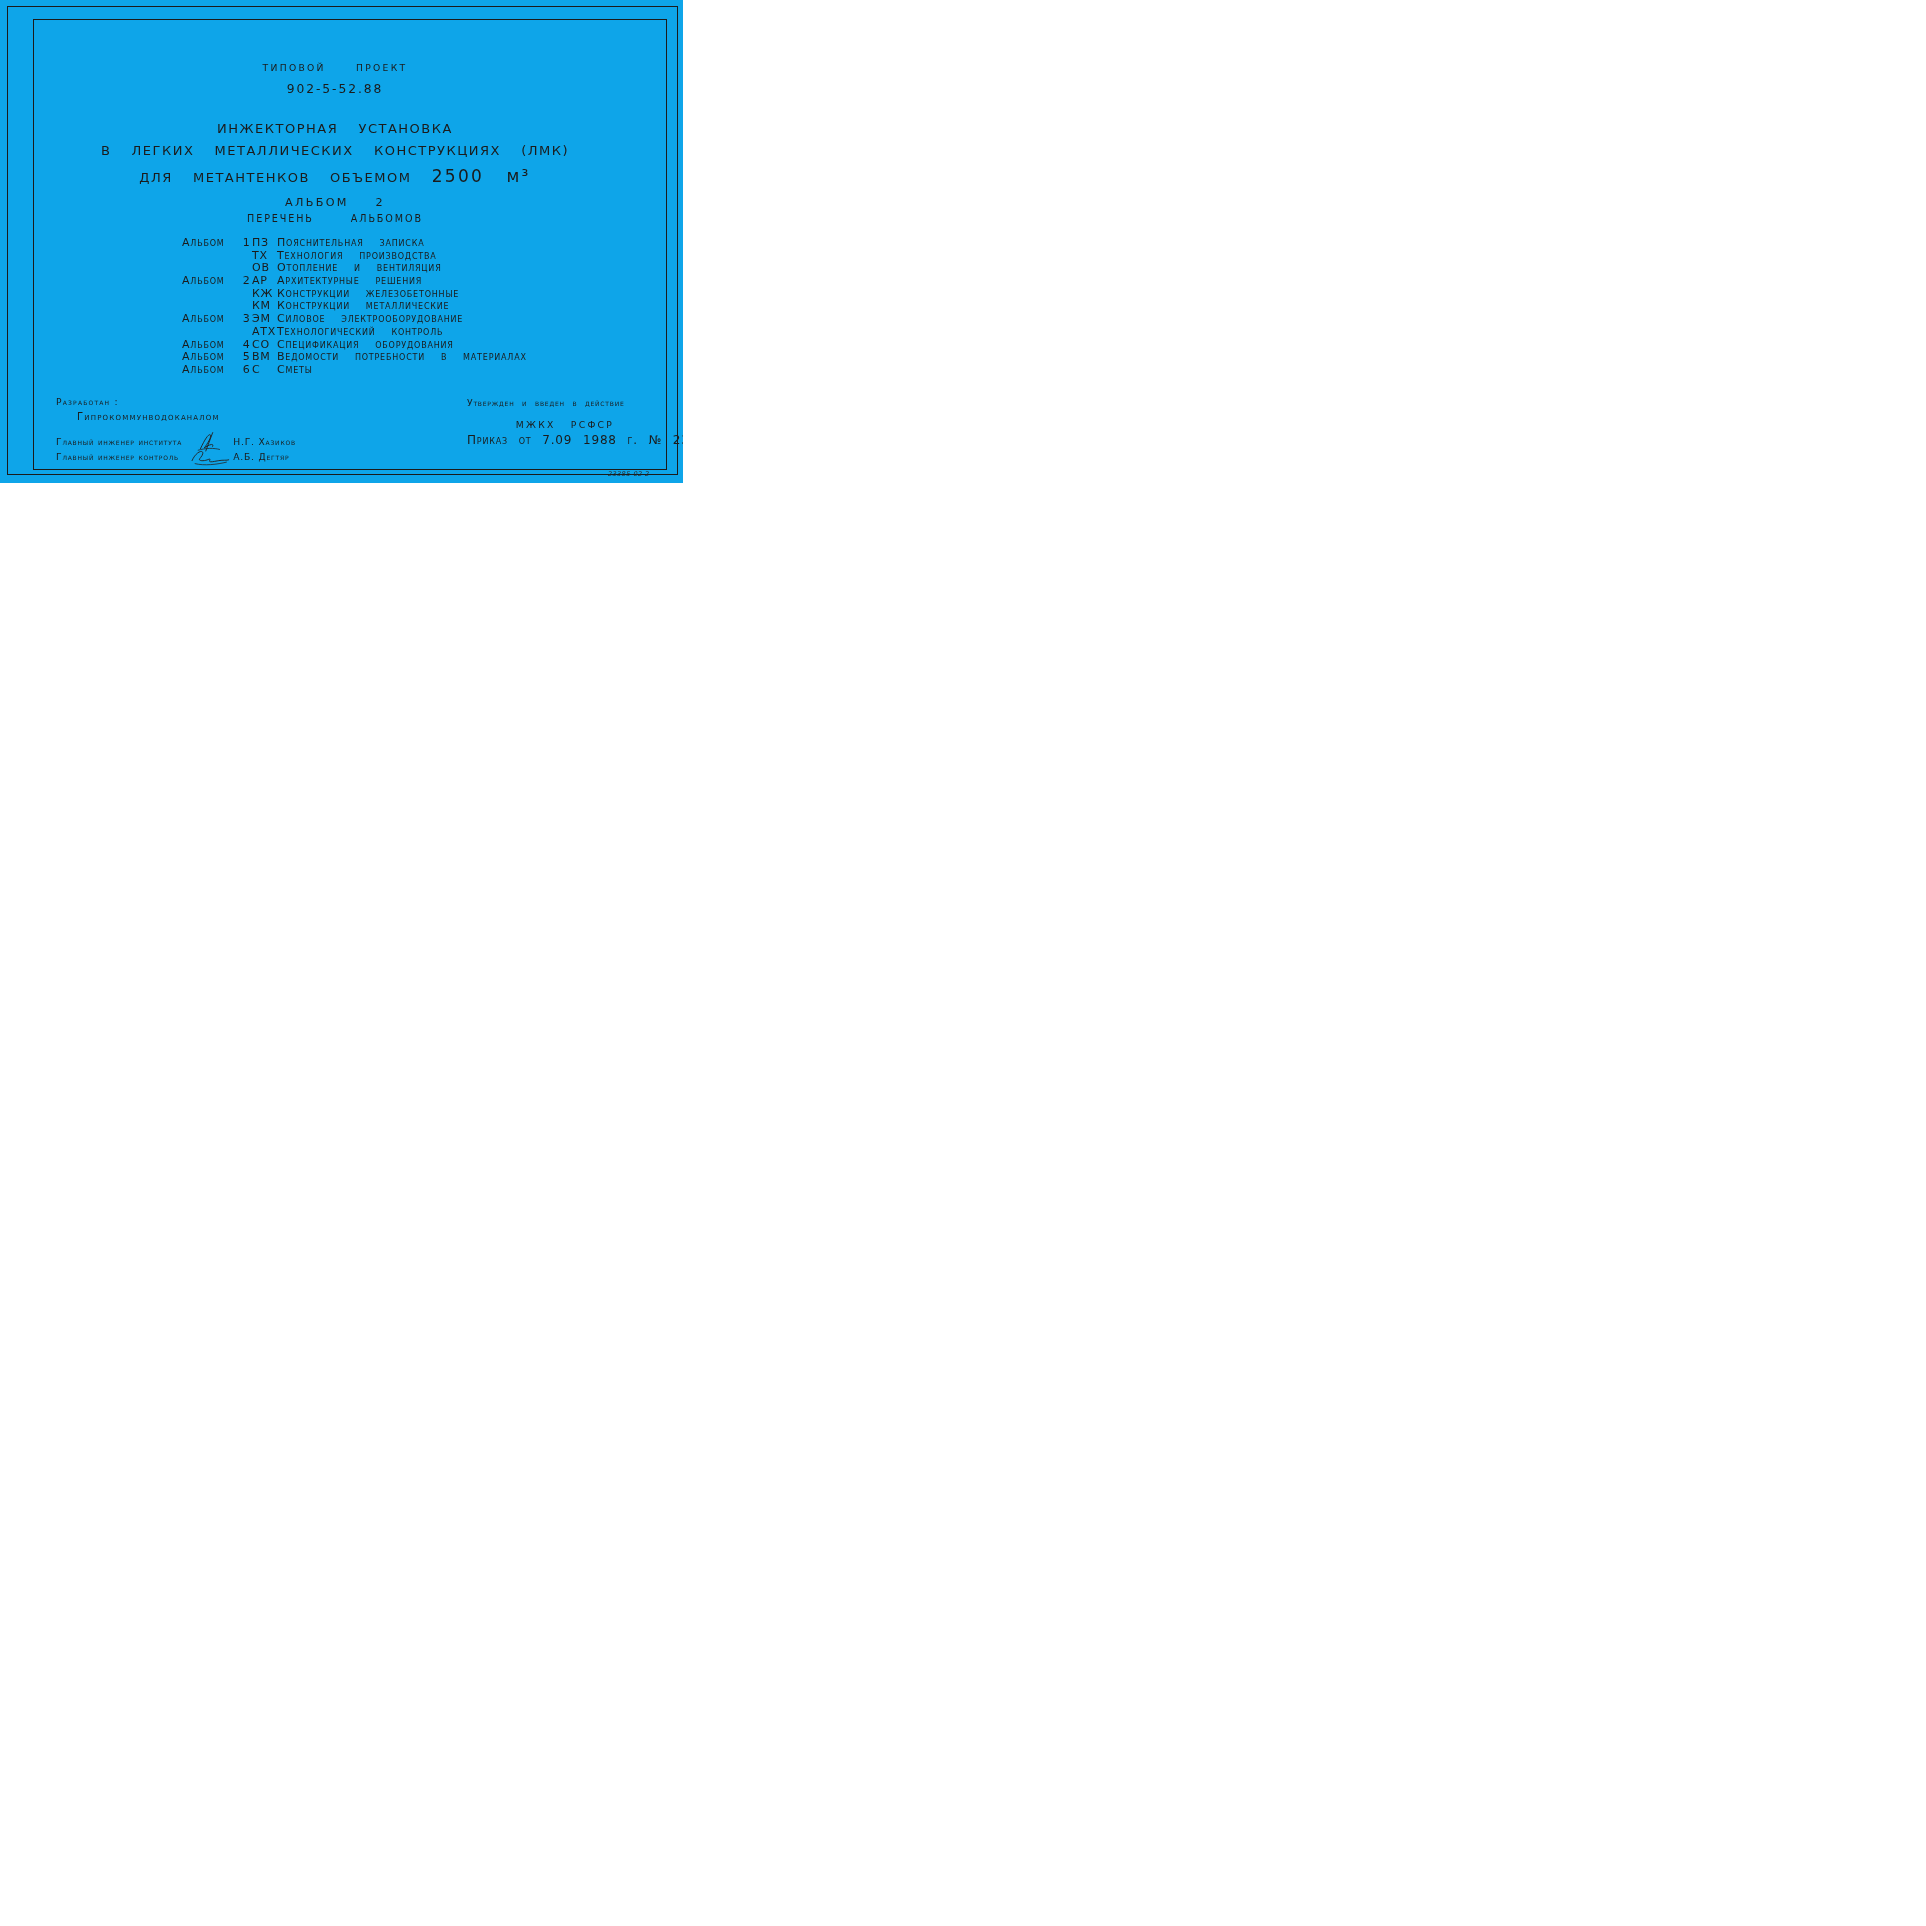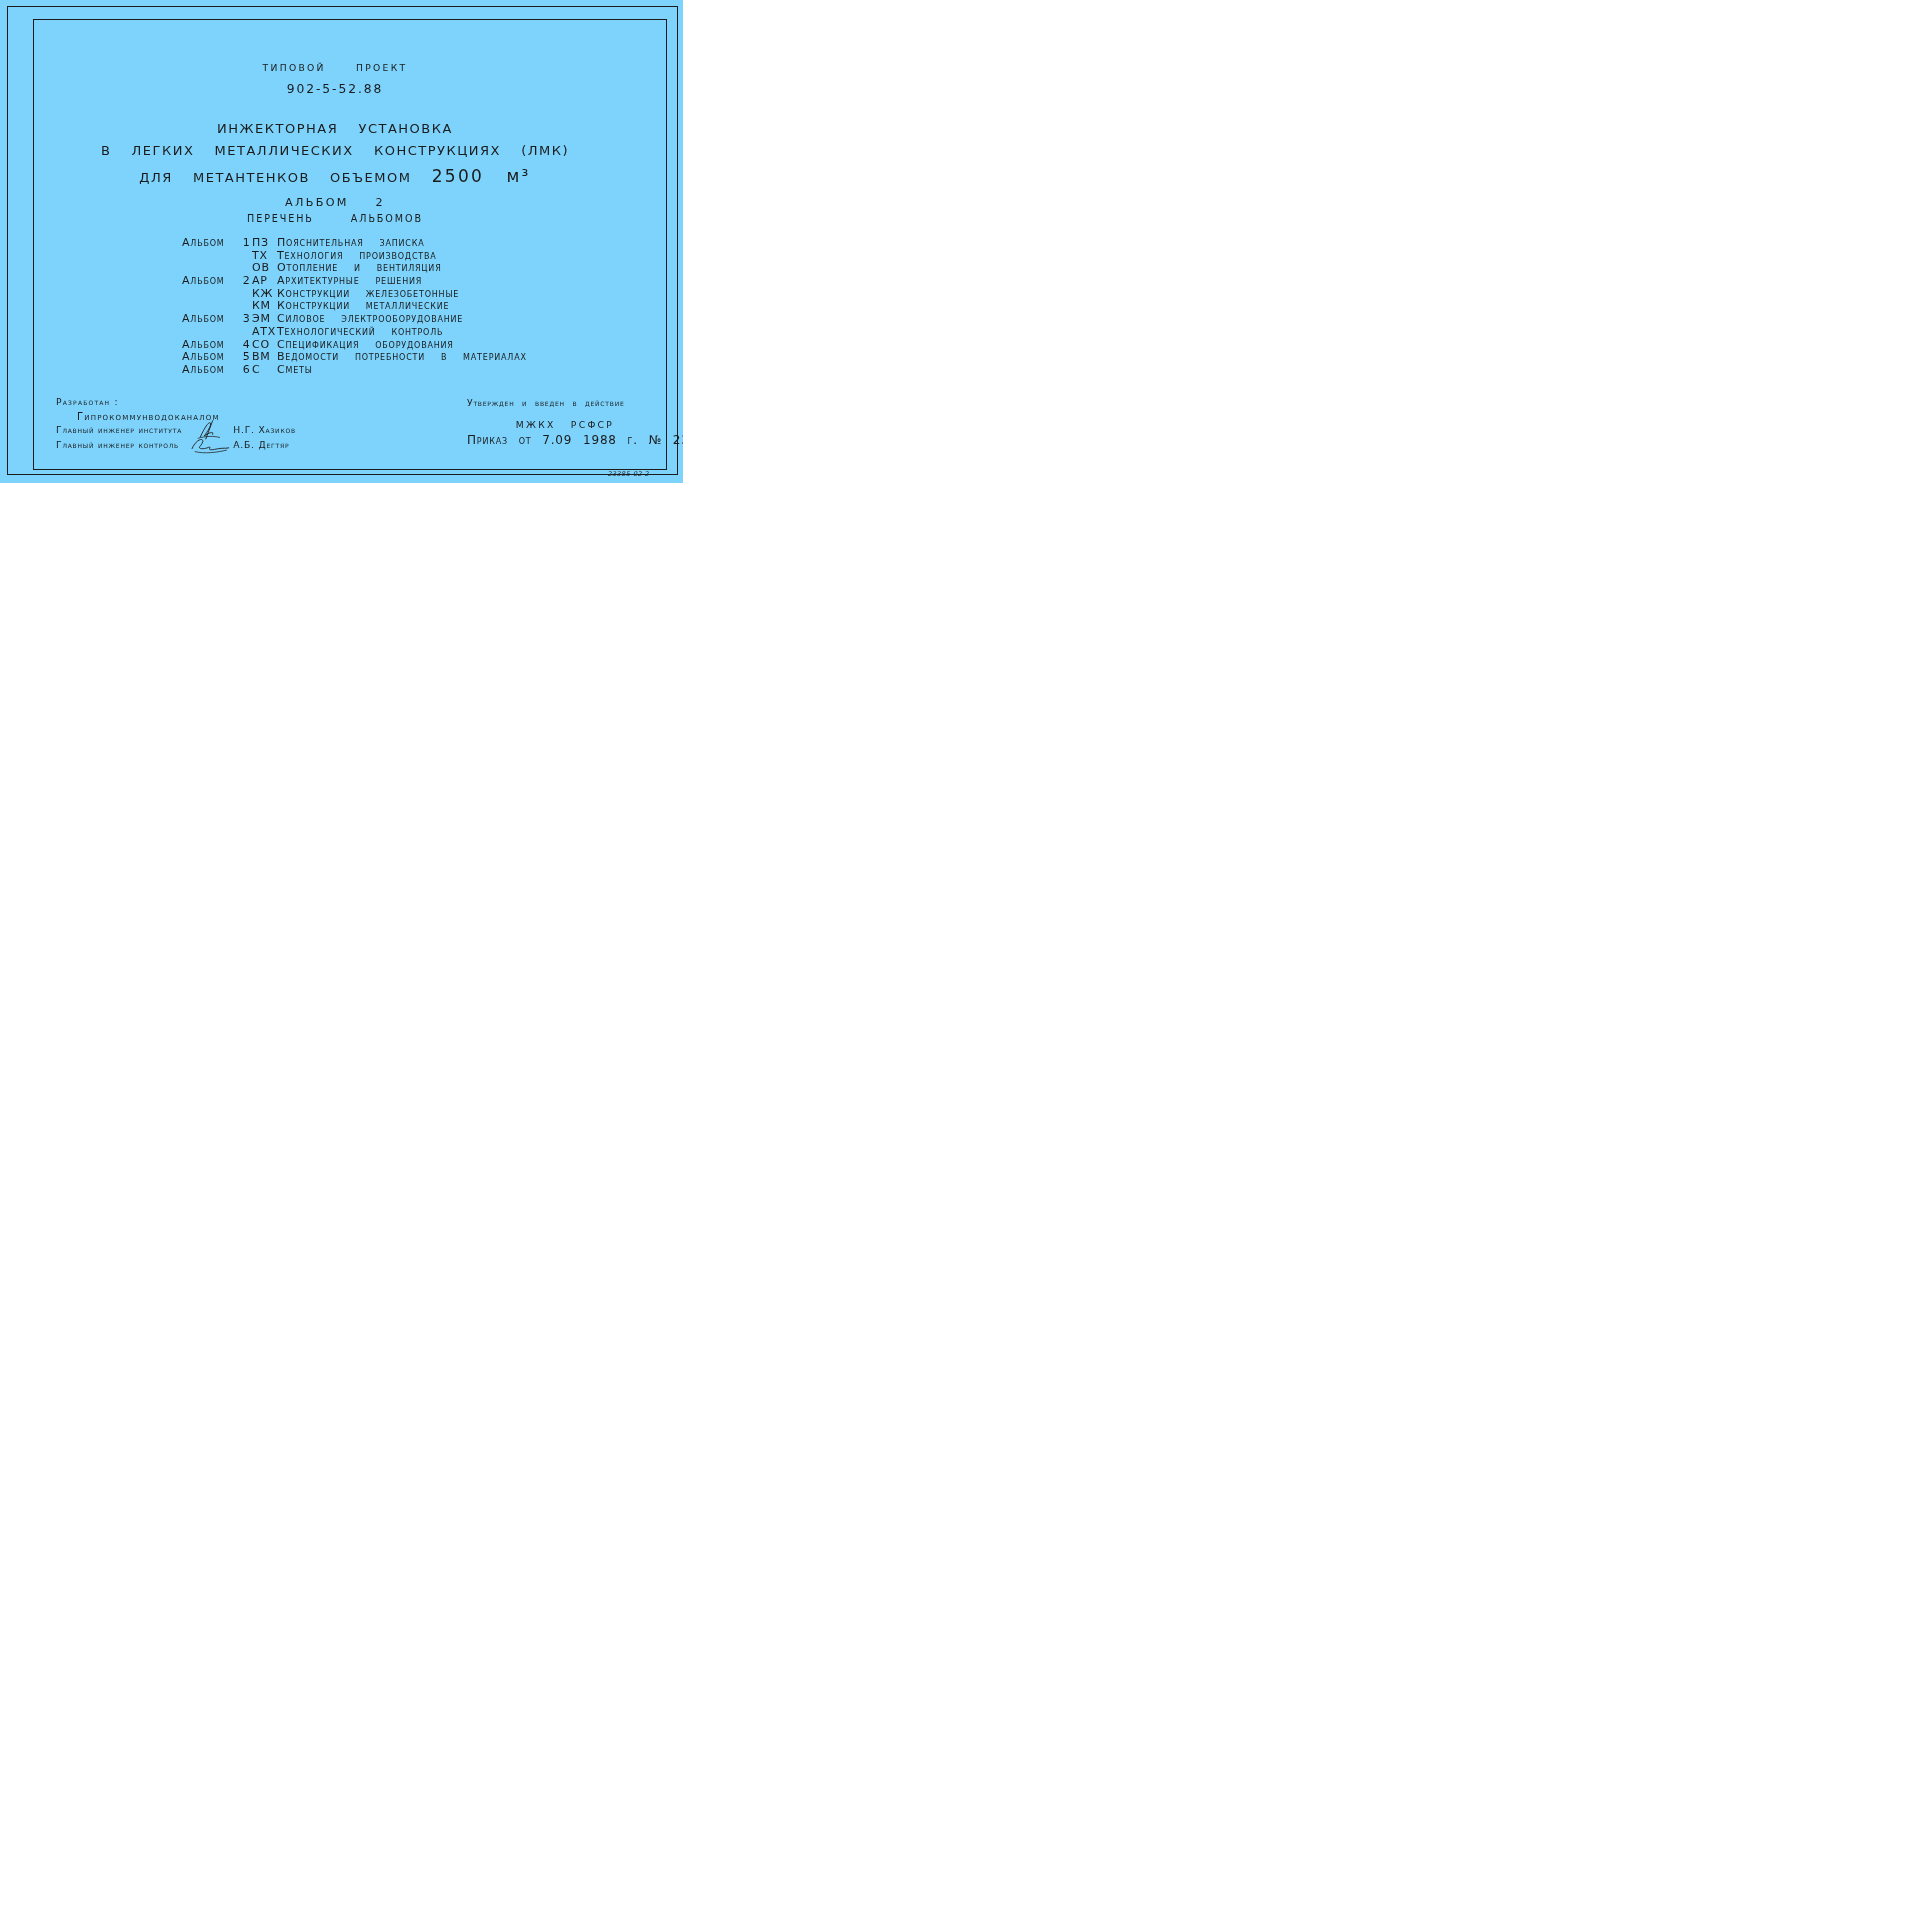--- a/index.html
+++ b/index.html
@@ -1,19 +1,19 @@
 <!DOCTYPE html>
 <html style="font-size:6.2px"><head>
 <meta charset="utf-8">
 <style>
   html,body { margin:0; padding:0; background:#ffffff; }
   .page {
     position:relative;
     width:683px; height:483px;
-    background:#7dd3fc;
+    background:#0ea5e9;
     color:#1b1b1b;
     font-family:"DejaVu Sans", sans-serif;
     overflow:hidden;
   }
   .outer-border {
     position:absolute; inset:6.2px 5.4px 7.7px 7px;
     border:0.8px solid #1b1b1b;
   }
   .inner-frame {
     position:absolute; left:33px; top:18.5px;
@@ -37,21 +37,21 @@
   .albums { position:absolute; left:155px; top:236px; }
   .album-row { display:flex; height:12.7px; font-size:11px; letter-spacing:0.8px; white-space:nowrap;margin-left:27px; }
   .album-row .label { width:70px; font-variant:small-caps; word-spacing:14px; }
   .album-row .code  { width:25px; }
   .album-row .title { font-variant:small-caps; word-spacing:11.6px; }
 
   .footer-left { position:absolute; left:56px; top:396px; font-size:9.2px; }
   .dev-label { letter-spacing:1.2px; font-variant:small-caps; }
   .developer { margin-top:3.9px; margin-left:21px; font-size:10px; letter-spacing:1.2px; font-variant:small-caps; }
   .sign-row { display:flex; align-items:center; height:15.4px; white-space:nowrap; }
-  .sign-row1 { margin-top:0; }
+  .sign-row1 { margin-top:12px; }
   .sig-label { width:136px; font-variant:small-caps; letter-spacing:0.8px; }
   .sig { width:42px; height:21.6px; margin:-6.2px 2.3px -6.2px -3.1px; flex:0 0 auto; }
   .sig-name { font-variant:small-caps; letter-spacing:0.8px; }
 
   .footer-right { position:absolute; left:467px; top:397px; width:196px; font-size:9.2px; white-space:nowrap; }
   .approved1 { letter-spacing:0.8px; word-spacing:3.9px; font-variant:small-caps; }
   .approved2 { margin-top:11px; text-align:center; letter-spacing:2.3px; word-spacing:10px; }
   .approved3 { margin-top:3.1px; font-size:12px; letter-spacing:0.8px; word-spacing:6.2px; font-variant:small-caps; }
 
   .corner-mark {

